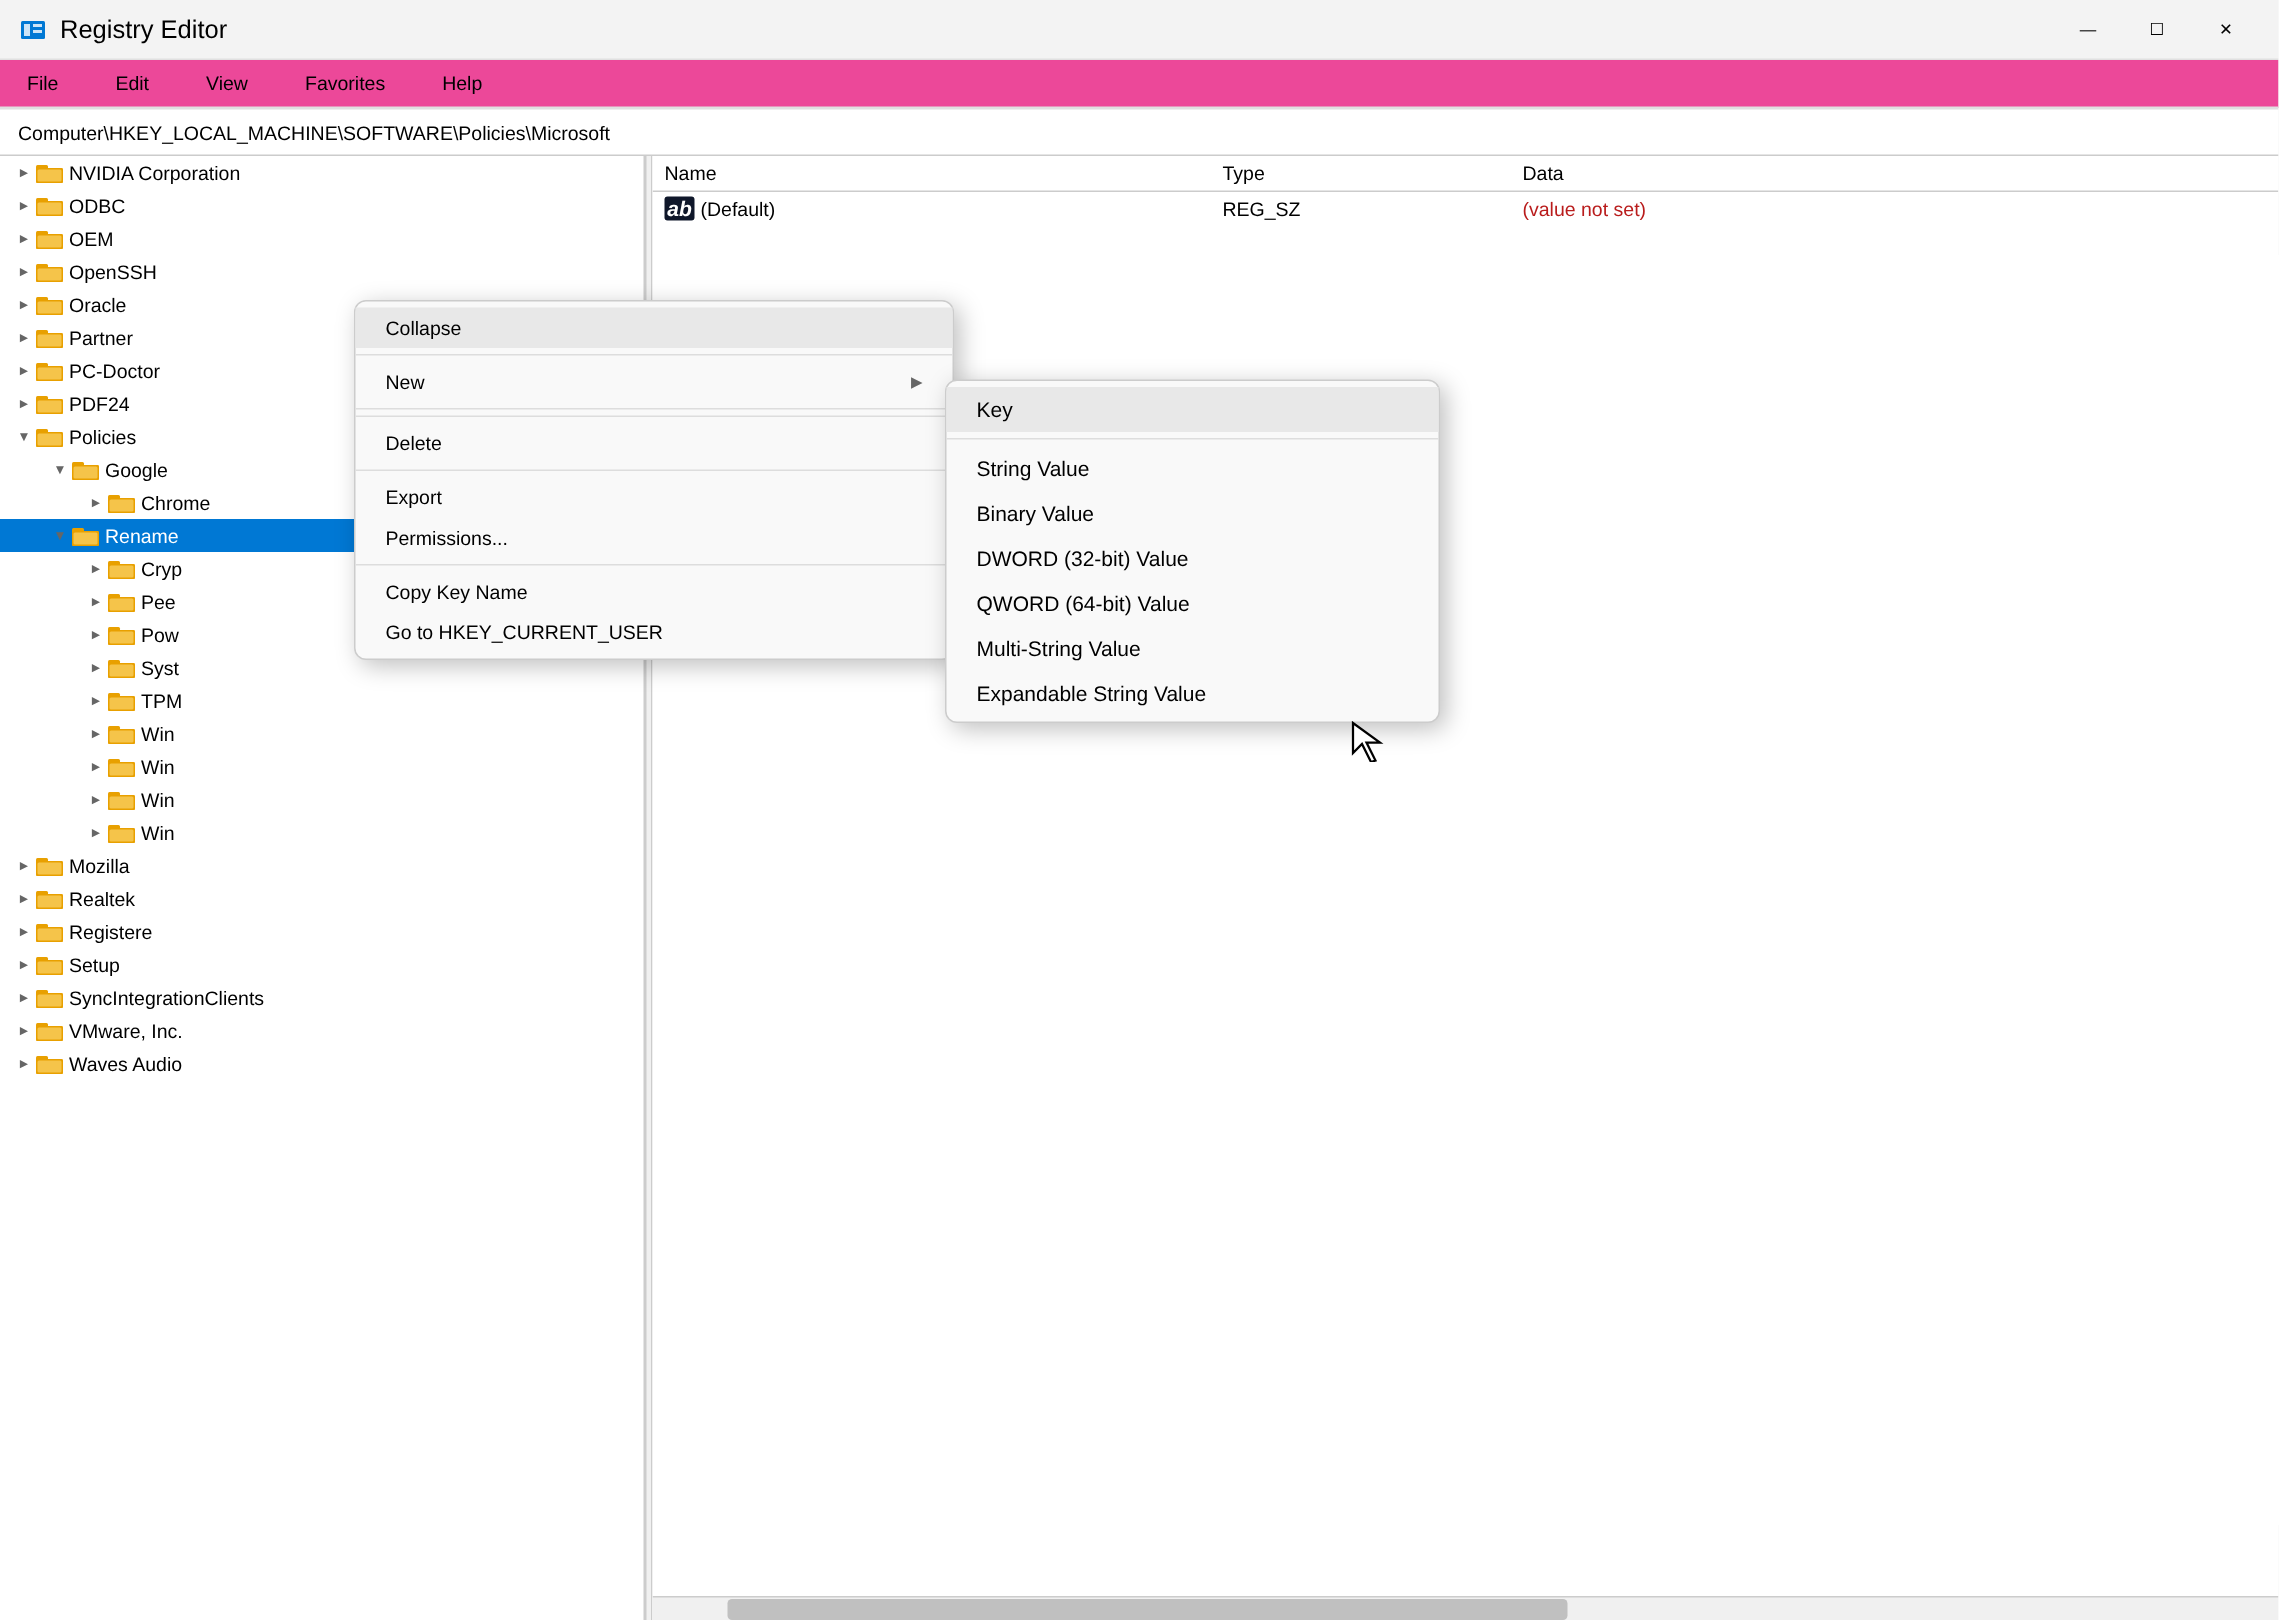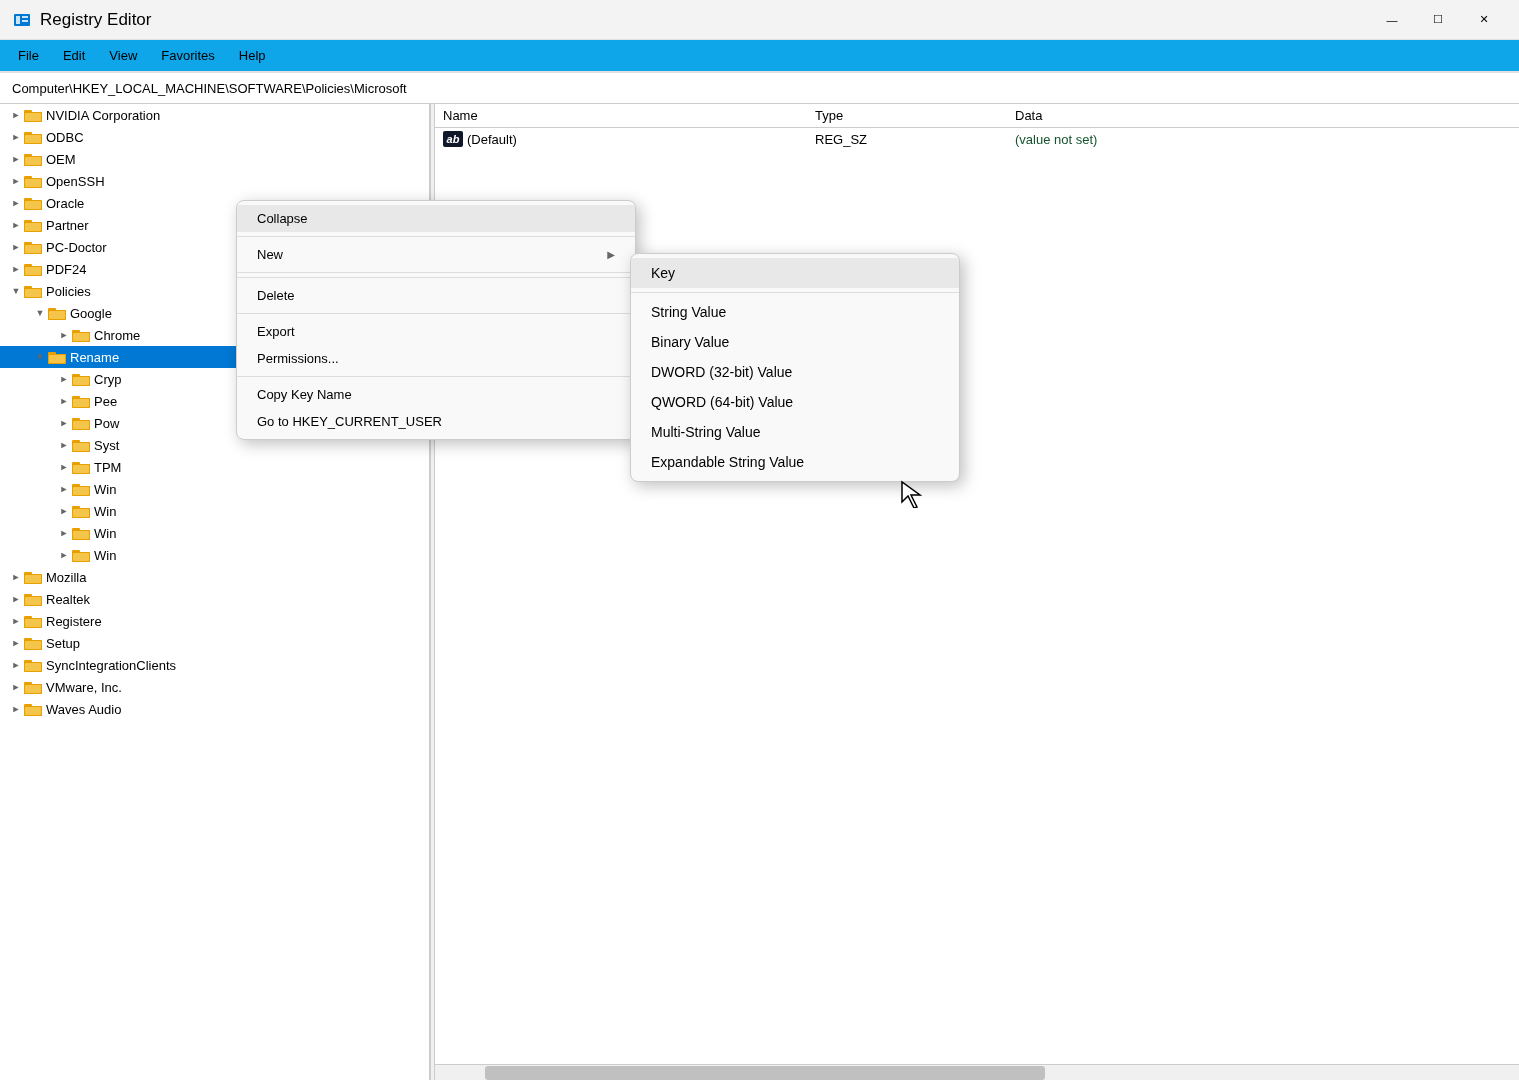--- a/index.html
+++ b/index.html
@@ -52,23 +52,23 @@
       border: none;
       outline: none;
     }
 
     
     .menu-bar {
       height: 32px;
       display: flex;
       align-items: center;
       padding: 0 8px;
-      background: #0ea5e9;
+      background: #ec4899;
       border-bottom: 1px solid #e0e0e0;
-      gap: 4px;
+      gap: 18px;
     }
     .menu-item {
       padding: 4px 10px;
       cursor: pointer;
       border-radius: 4px;
       color: #000;
     }
 
     
     .address-bar {
@@ -151,31 +151,31 @@
     .col-data { flex: 1; }
 
     .data-row {
       display: flex;
       align-items: center;
       height: 22px;
       font-size: 13px;
     }
     .data-cell-name { width: 380px; padding-left: 8px; display: flex; align-items: center; gap: 4px; }
     .data-cell-type { width: 200px; }
-    .data-cell-data { flex: 1; color: #14532d; }
+    .data-cell-data { flex: 1; color: #b91c1c; }
 
     .ab-icon {
       display: inline-flex;
       align-items: center;
       justify-content: center;
       width: 20px;
       height: 16px;
       background: #0f172a;
       color: #fff;
-      font-size: 11px;
+      font-size: 14px;
       font-weight: bold;
       border-radius: 2px;
       font-style: italic;
       flex-shrink: 0;
       text-align: right;
     }
 
     
     .scrollbar-area {
       position: absolute;

